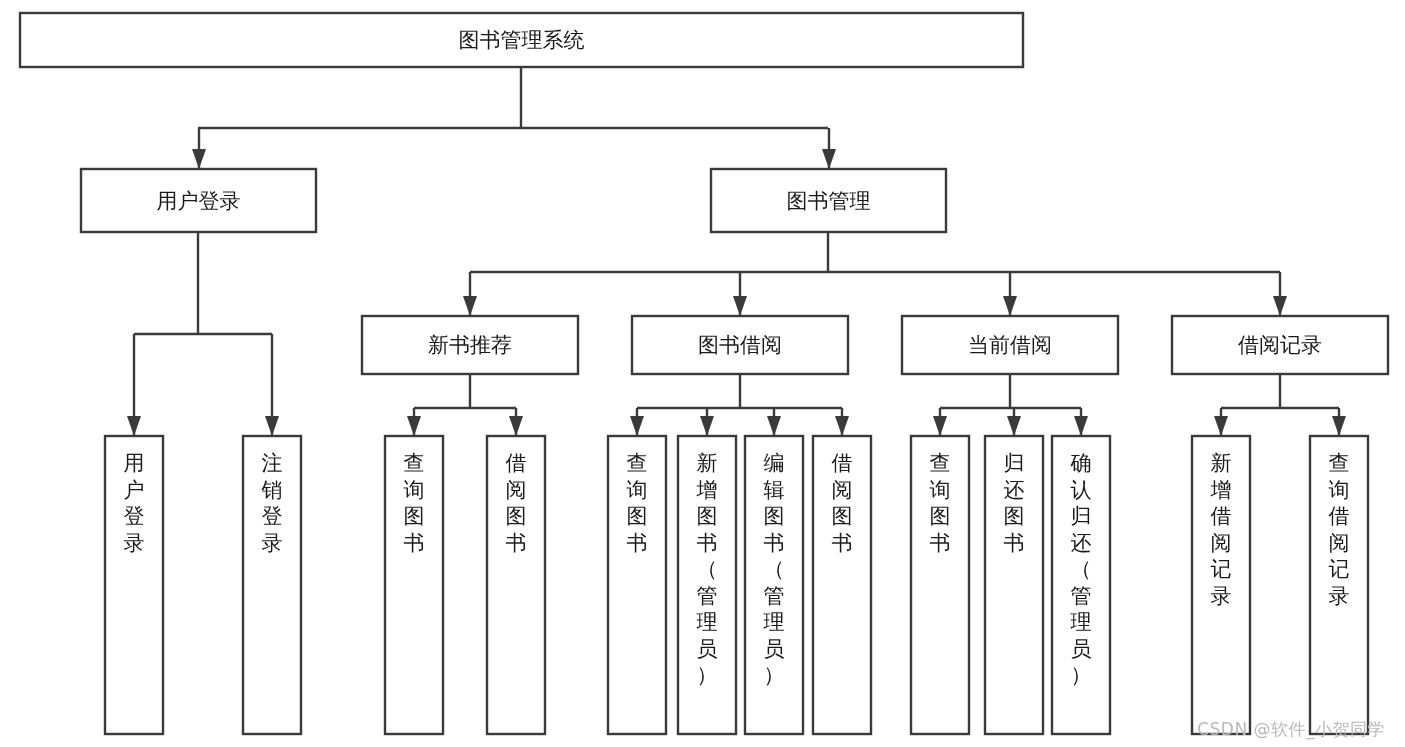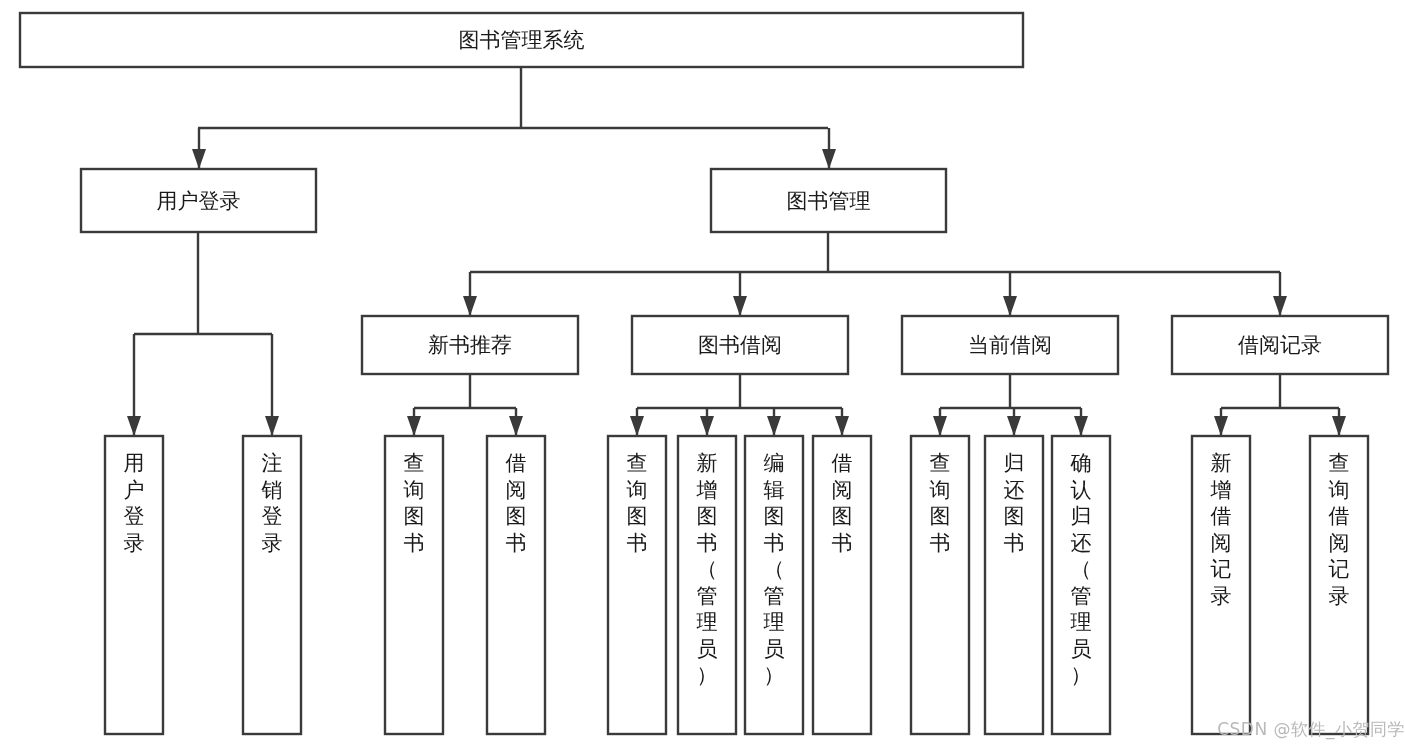--- a/index.html
+++ b/index.html
@@ -51,21 +51,21 @@
     dominant-baseline: middle;
   }
   .node-label-v {
     font-family: "DejaVu Sans", "Liberation Sans", sans-serif;
     font-size: 21px;
     fill: #1a1a1a;
     text-anchor: middle;
   }
   .watermark {
     position: absolute;
-    right: 0;
+    right: 20px;
     bottom: 6px;
     font-family: "DejaVu Sans", "Liberation Sans", sans-serif;
     font-size: 17px;
     color: #b9b9b9;
     letter-spacing: 0.5px;
     white-space: nowrap;
     user-select: none;
   }
 </style>
 </head>

